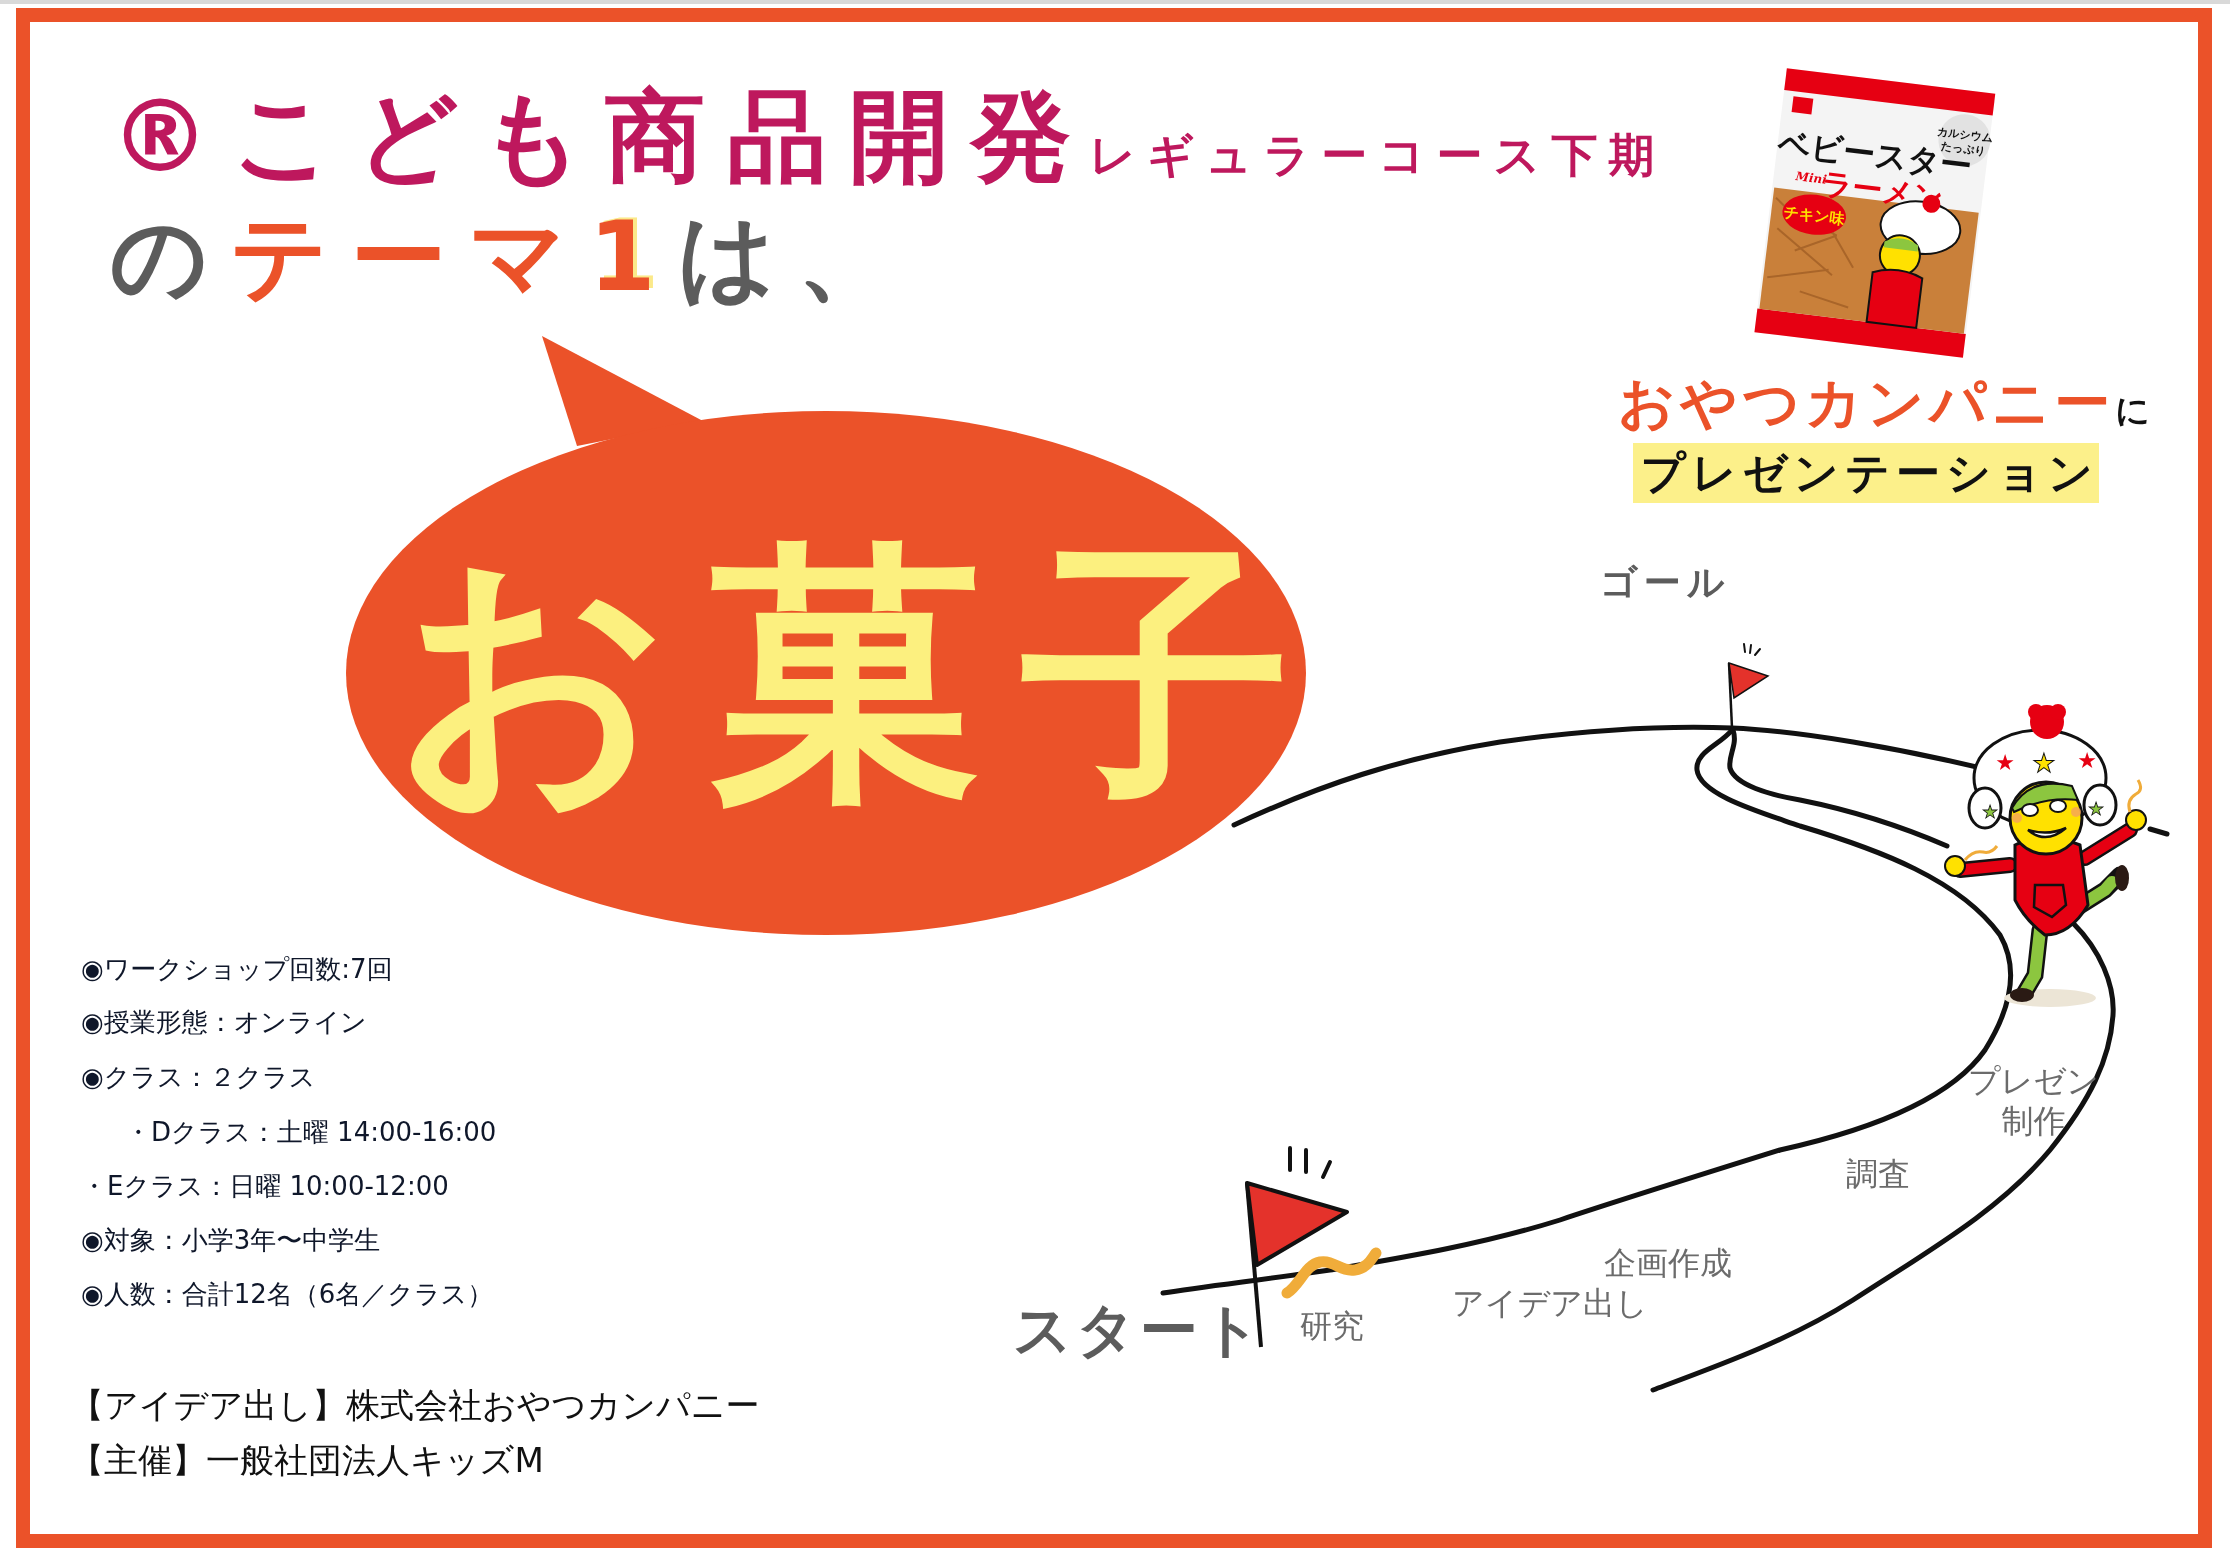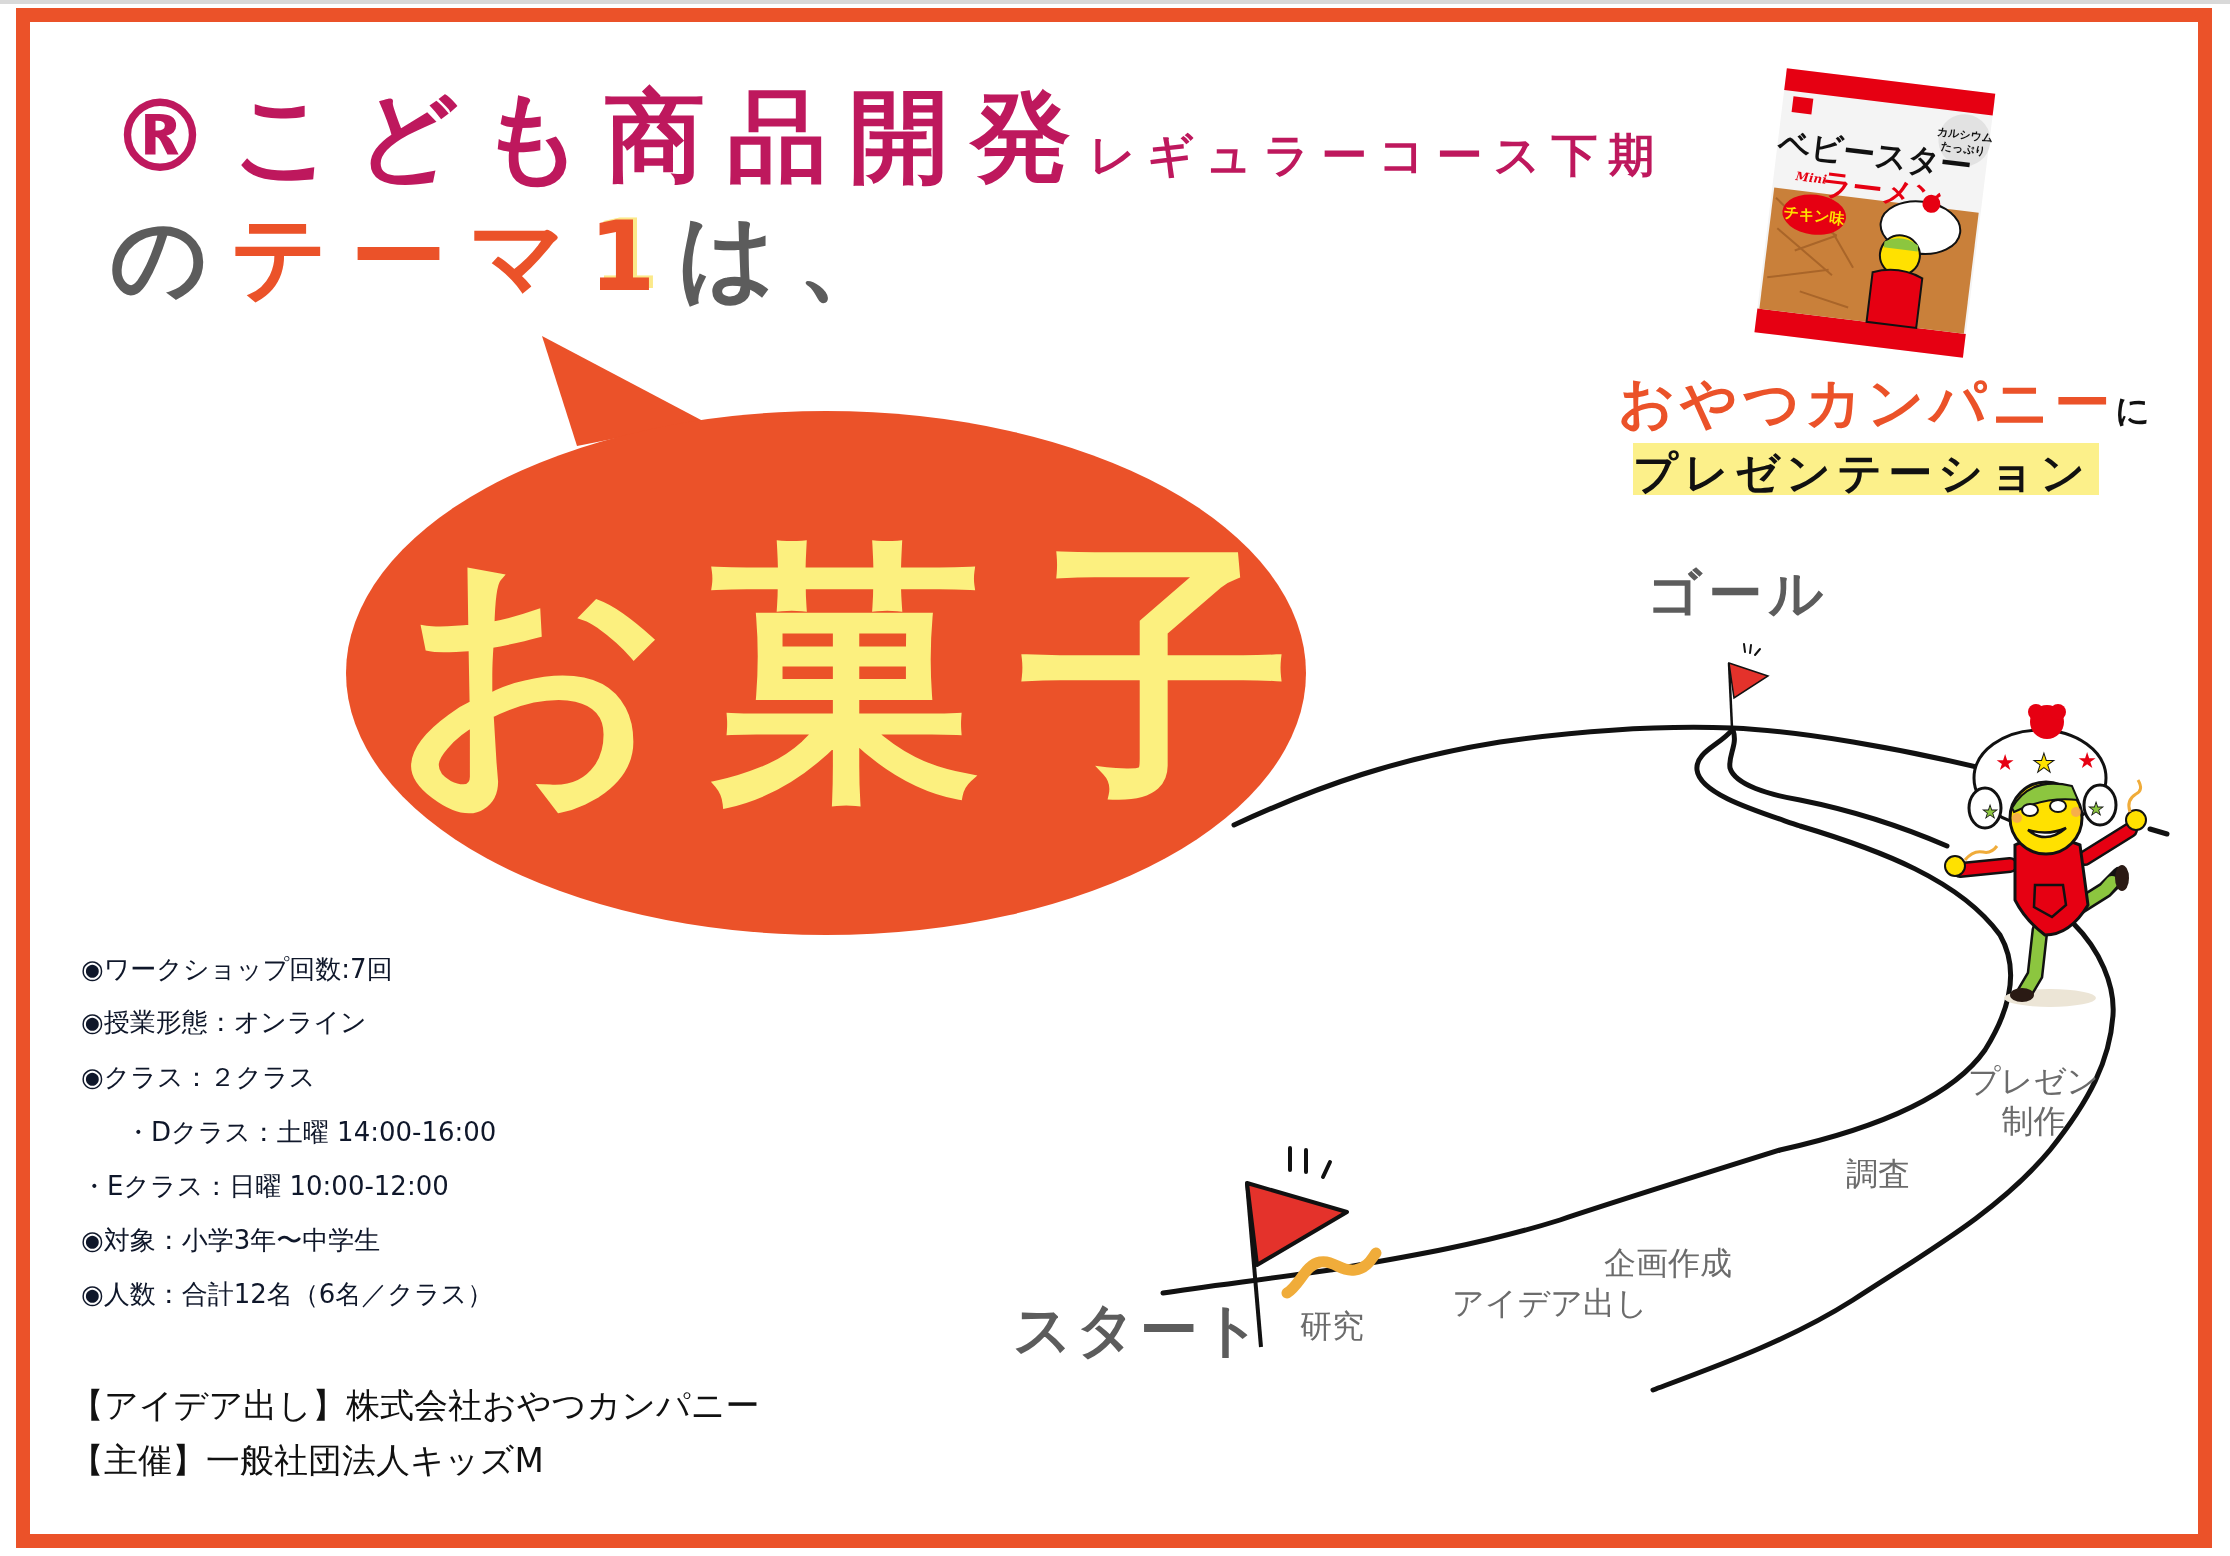--- a/index.html
+++ b/index.html
@@ -27,24 +27,24 @@
   .title2 .num { color: #eb5229; text-shadow: 4px -2px 0 #fbe98a; }
   .bubble-text {
     left: 395px; top: 505px; width: 840px; text-align: center;
     font-size: 270px; font-weight: bold; color: #fcf07f; letter-spacing: 40px; line-height: 340px;
   }
   .oyatsu {
     left: 1618px; top: 366px; font-size: 56px; font-weight: bold; color: #eb5229; letter-spacing: 5px;
   }
   .oyatsu .ni { color: #111; font-size: 34px; letter-spacing: 0; }
   .presen {
-    left: 1633px; top: 443px; width: 466px; height: 52px; background: #fcf08a;
-    font-size: 44px; font-weight: bold; color: #111; text-align: left; line-height: 60px; letter-spacing: 6px;
+    left: 1633px; top: 443px; width: 466px; height: 60px; background: #fcf08a;
+    font-size: 44px; font-weight: bold; color: #111; text-align: right; line-height: 60px; letter-spacing: 6px;
   }
-  .goal-label { left: 1647px; top: 558px; font-size: 54px; font-weight: bold; color: #5c5c5c; letter-spacing: 6px; }
+  .goal-label { left: 1600px; top: 558px; font-size: 37px; font-weight: bold; color: #5c5c5c; letter-spacing: 6px; }
   .start-label { left: 1013px; top: 1292px; font-size: 58px; font-weight: bold; color: #5c5c5c; letter-spacing: 4px; }
   .step { font-size: 32px; color: #6b6b6b; line-height: 40px; }
   .step-presen { left: 1968px; top: 1061px; text-align: center; }
   .info { left: 81px; font-size: 26px; color: #0f172a; line-height: 40px; }
   .info-credit { left: 70px; font-size: 34px; color: #111; line-height: 40px; }
   svg.layer { position: absolute; left: 0; top: 0; }
 </style>
 </head>
 <body>
 

